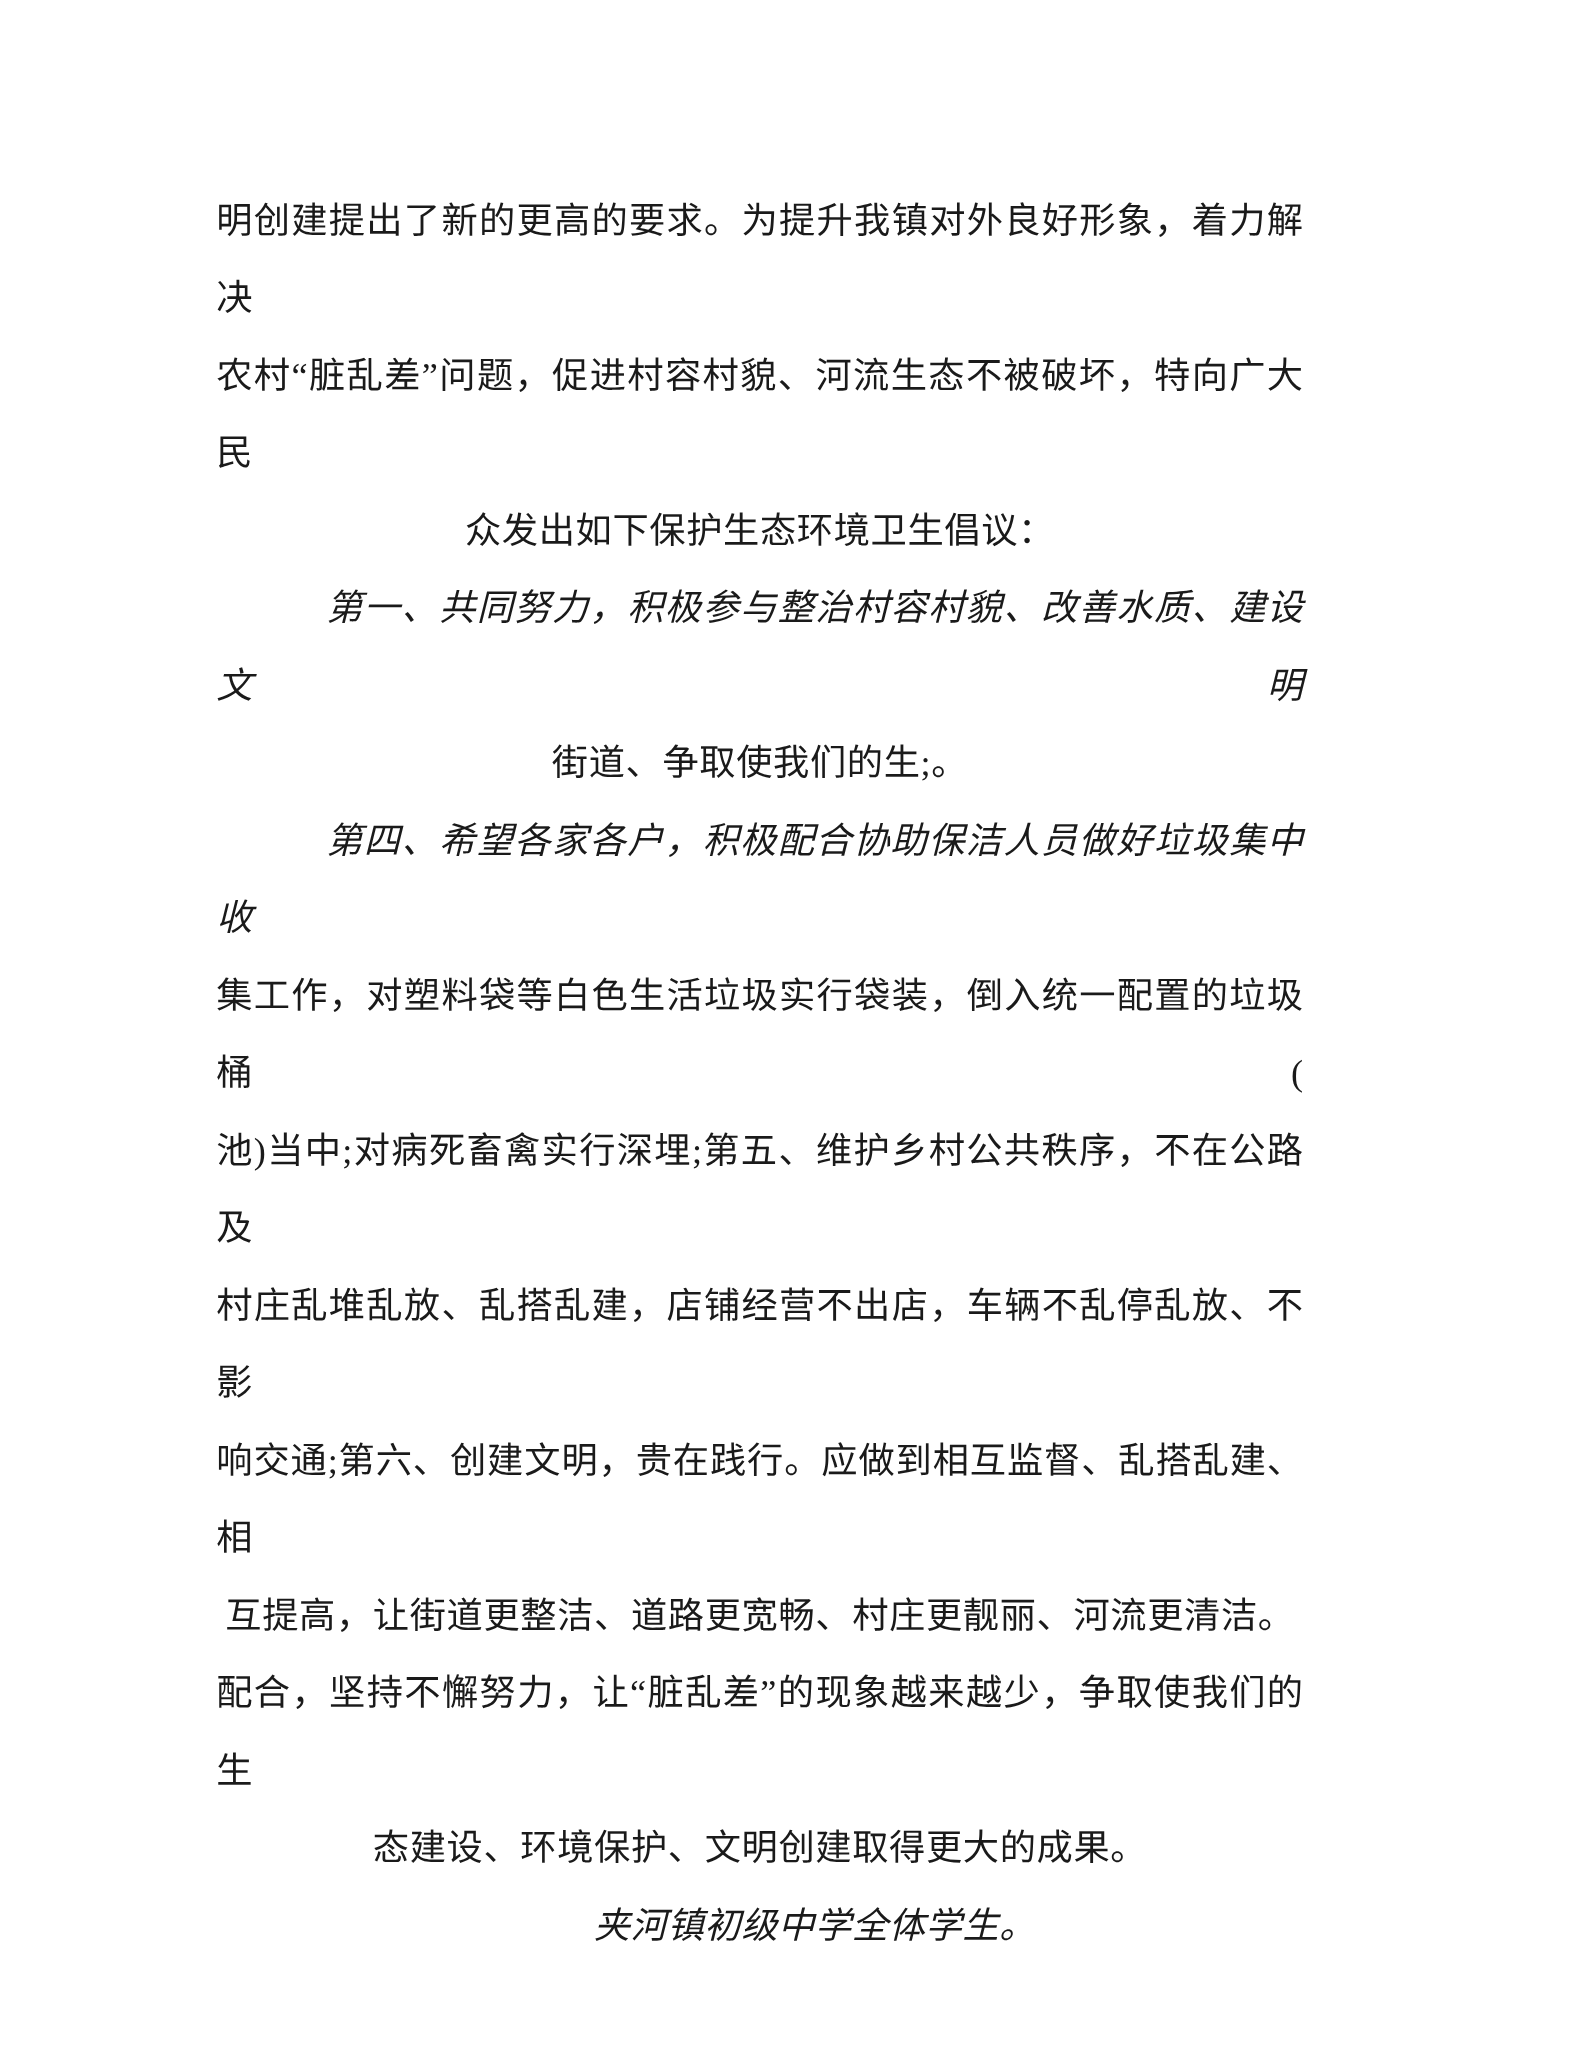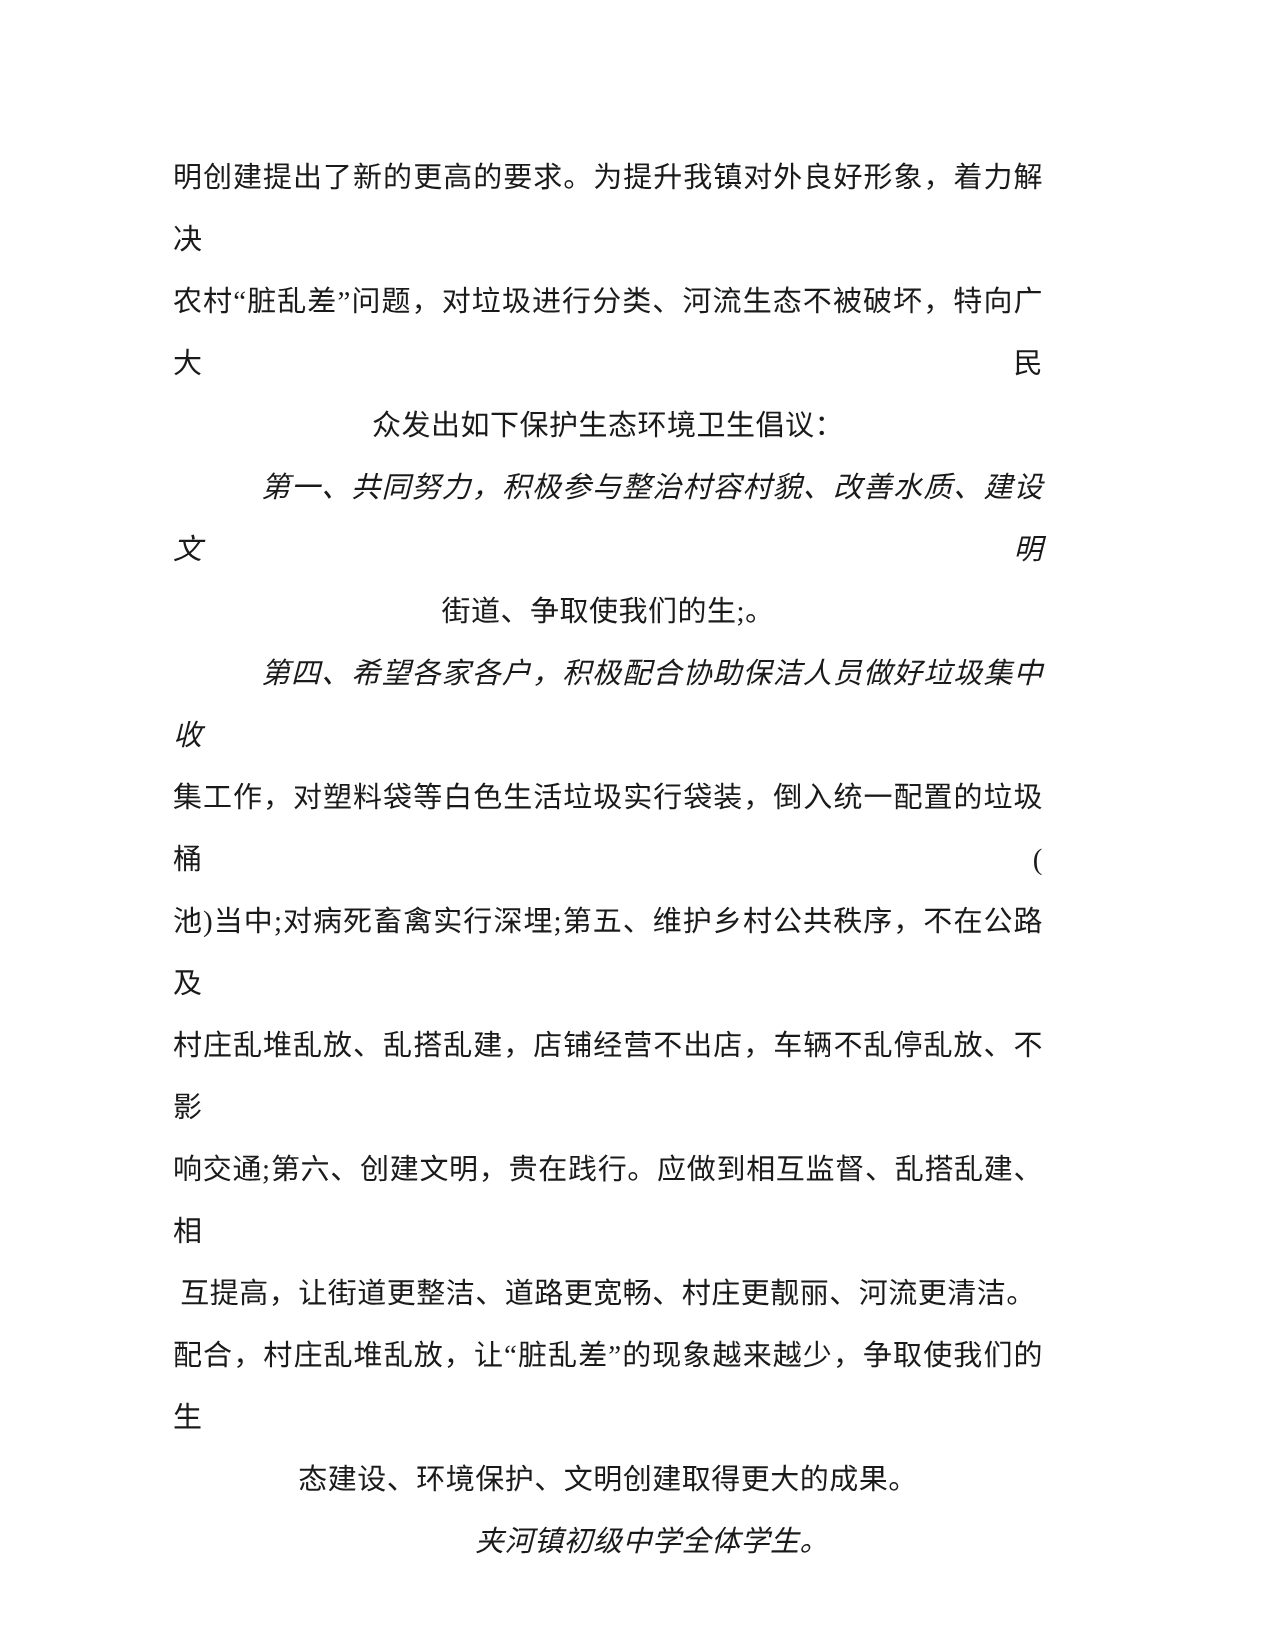--- a/index.html
+++ b/index.html
@@ -40,27 +40,27 @@
     text-indent: 88px;
     font-style: italic;
   }
 </style>
 </head>
 <body>
 
 <div class="page">
   <div class="content" id="doc-content" style="color: rgb(26, 26, 26);">
       <div class="line fill">明创建提出了新的更高的要求。为提升我镇对外良好形象，着力解决</div>
-      <div class="line fill">农村“脏乱差”问题，对垃圾进行分类、河流生态不被破坏，特向广大民</div>
+      <div class="line fill">农村“脏乱差”问题，促进村容村貌、河流生态不被破坏，特向广大民</div>
       <div class="line">众发出如下保护生态环境卫生倡议：</div>
       <div class="line indent fill">第一、共同努力，积极参与整治村容村貌、改善水质、建设文明</div>
       <div class="line">街道、争取使我们的生;。</div>
       <div class="line indent fill">第四、希望各家各户，积极配合协助保洁人员做好垃圾集中收</div>
       <div class="line fill">集工作，对塑料袋等白色生活垃圾实行袋装，倒入统一配置的垃圾桶(</div>
       <div class="line fill">池)当中;对病死畜禽实行深埋;第五、维护乡村公共秩序，不在公路及</div>
       <div class="line fill">村庄乱堆乱放、乱搭乱建，店铺经营不出店，车辆不乱停乱放、不影</div>
       <div class="line fill">响交通;第六、创建文明，贵在践行。应做到相互监督、乱搭乱建、相</div>
       <div class="line">互提高，让街道更整洁、道路更宽畅、村庄更靓丽、河流更清洁。</div>
-      <div class="line fill">配合，村庄乱堆乱放，让“脏乱差”的现象越来越少，争取使我们的生</div>
+      <div class="line fill">配合，坚持不懈努力，让“脏乱差”的现象越来越少，争取使我们的生</div>
       <div class="line">态建设、环境保护、文明创建取得更大的成果。</div>
       <div class="line indent">夹河镇初级中学全体学生。</div>
     </div>
 </div>
 
 </body></html>

